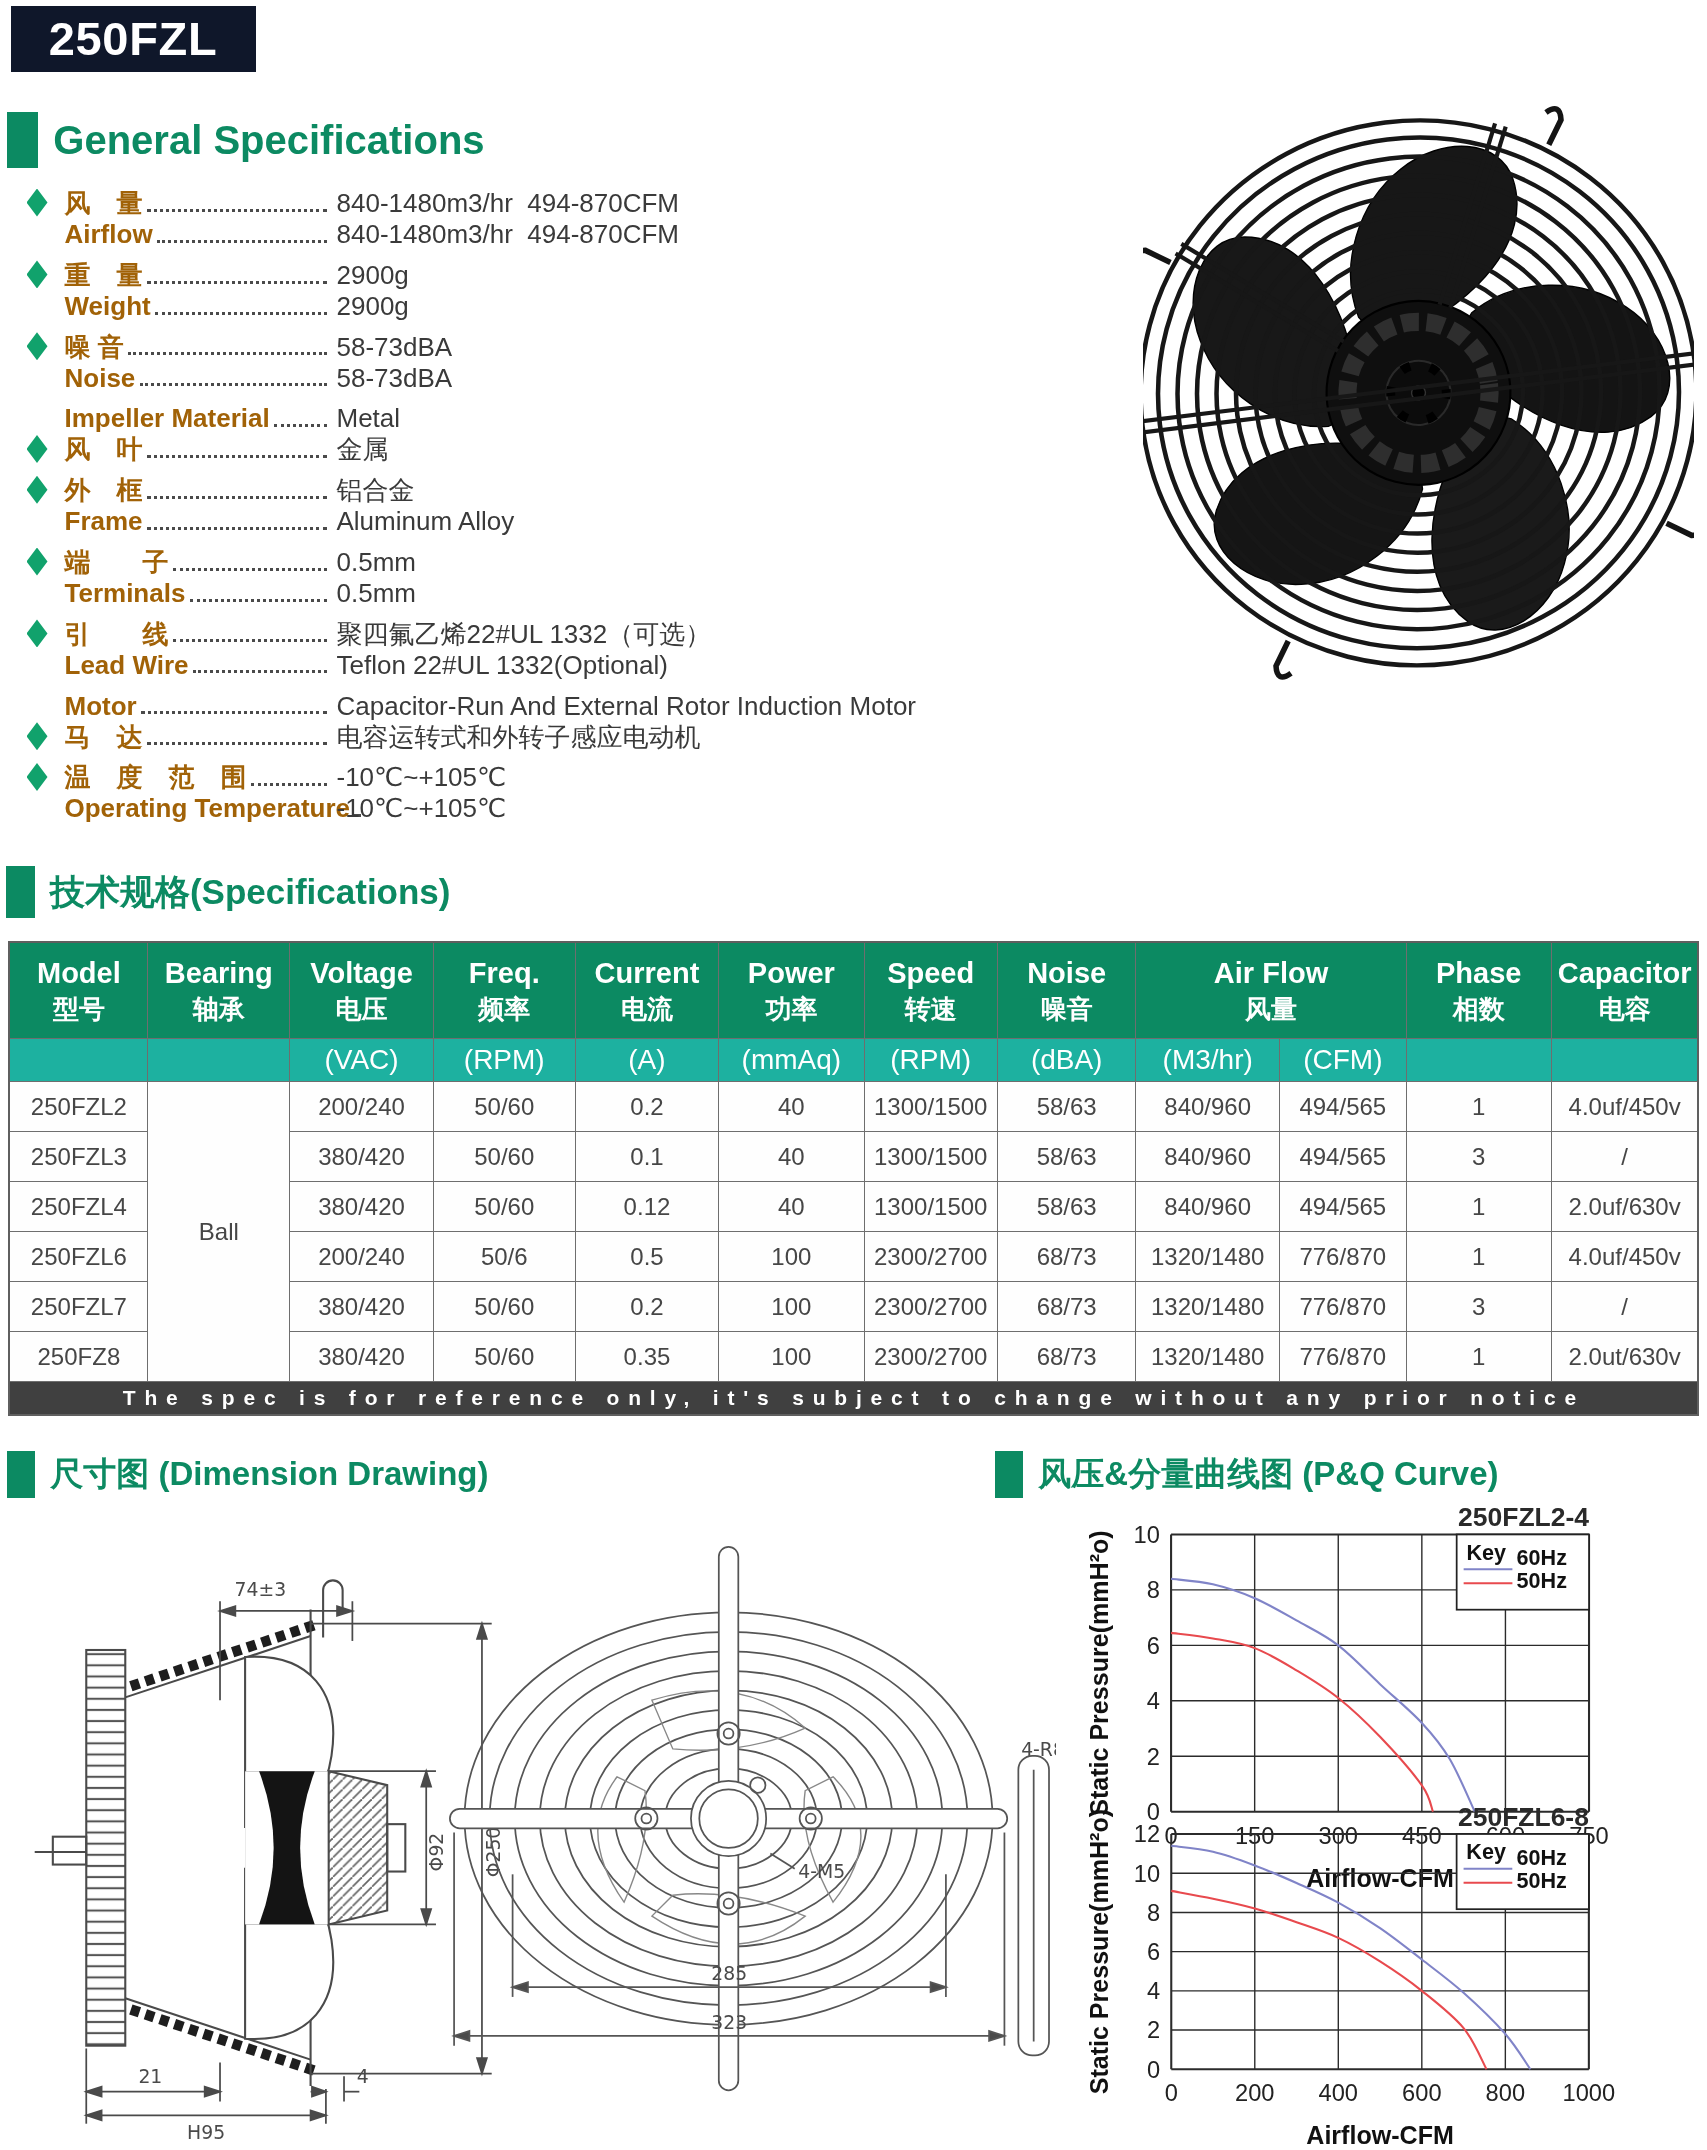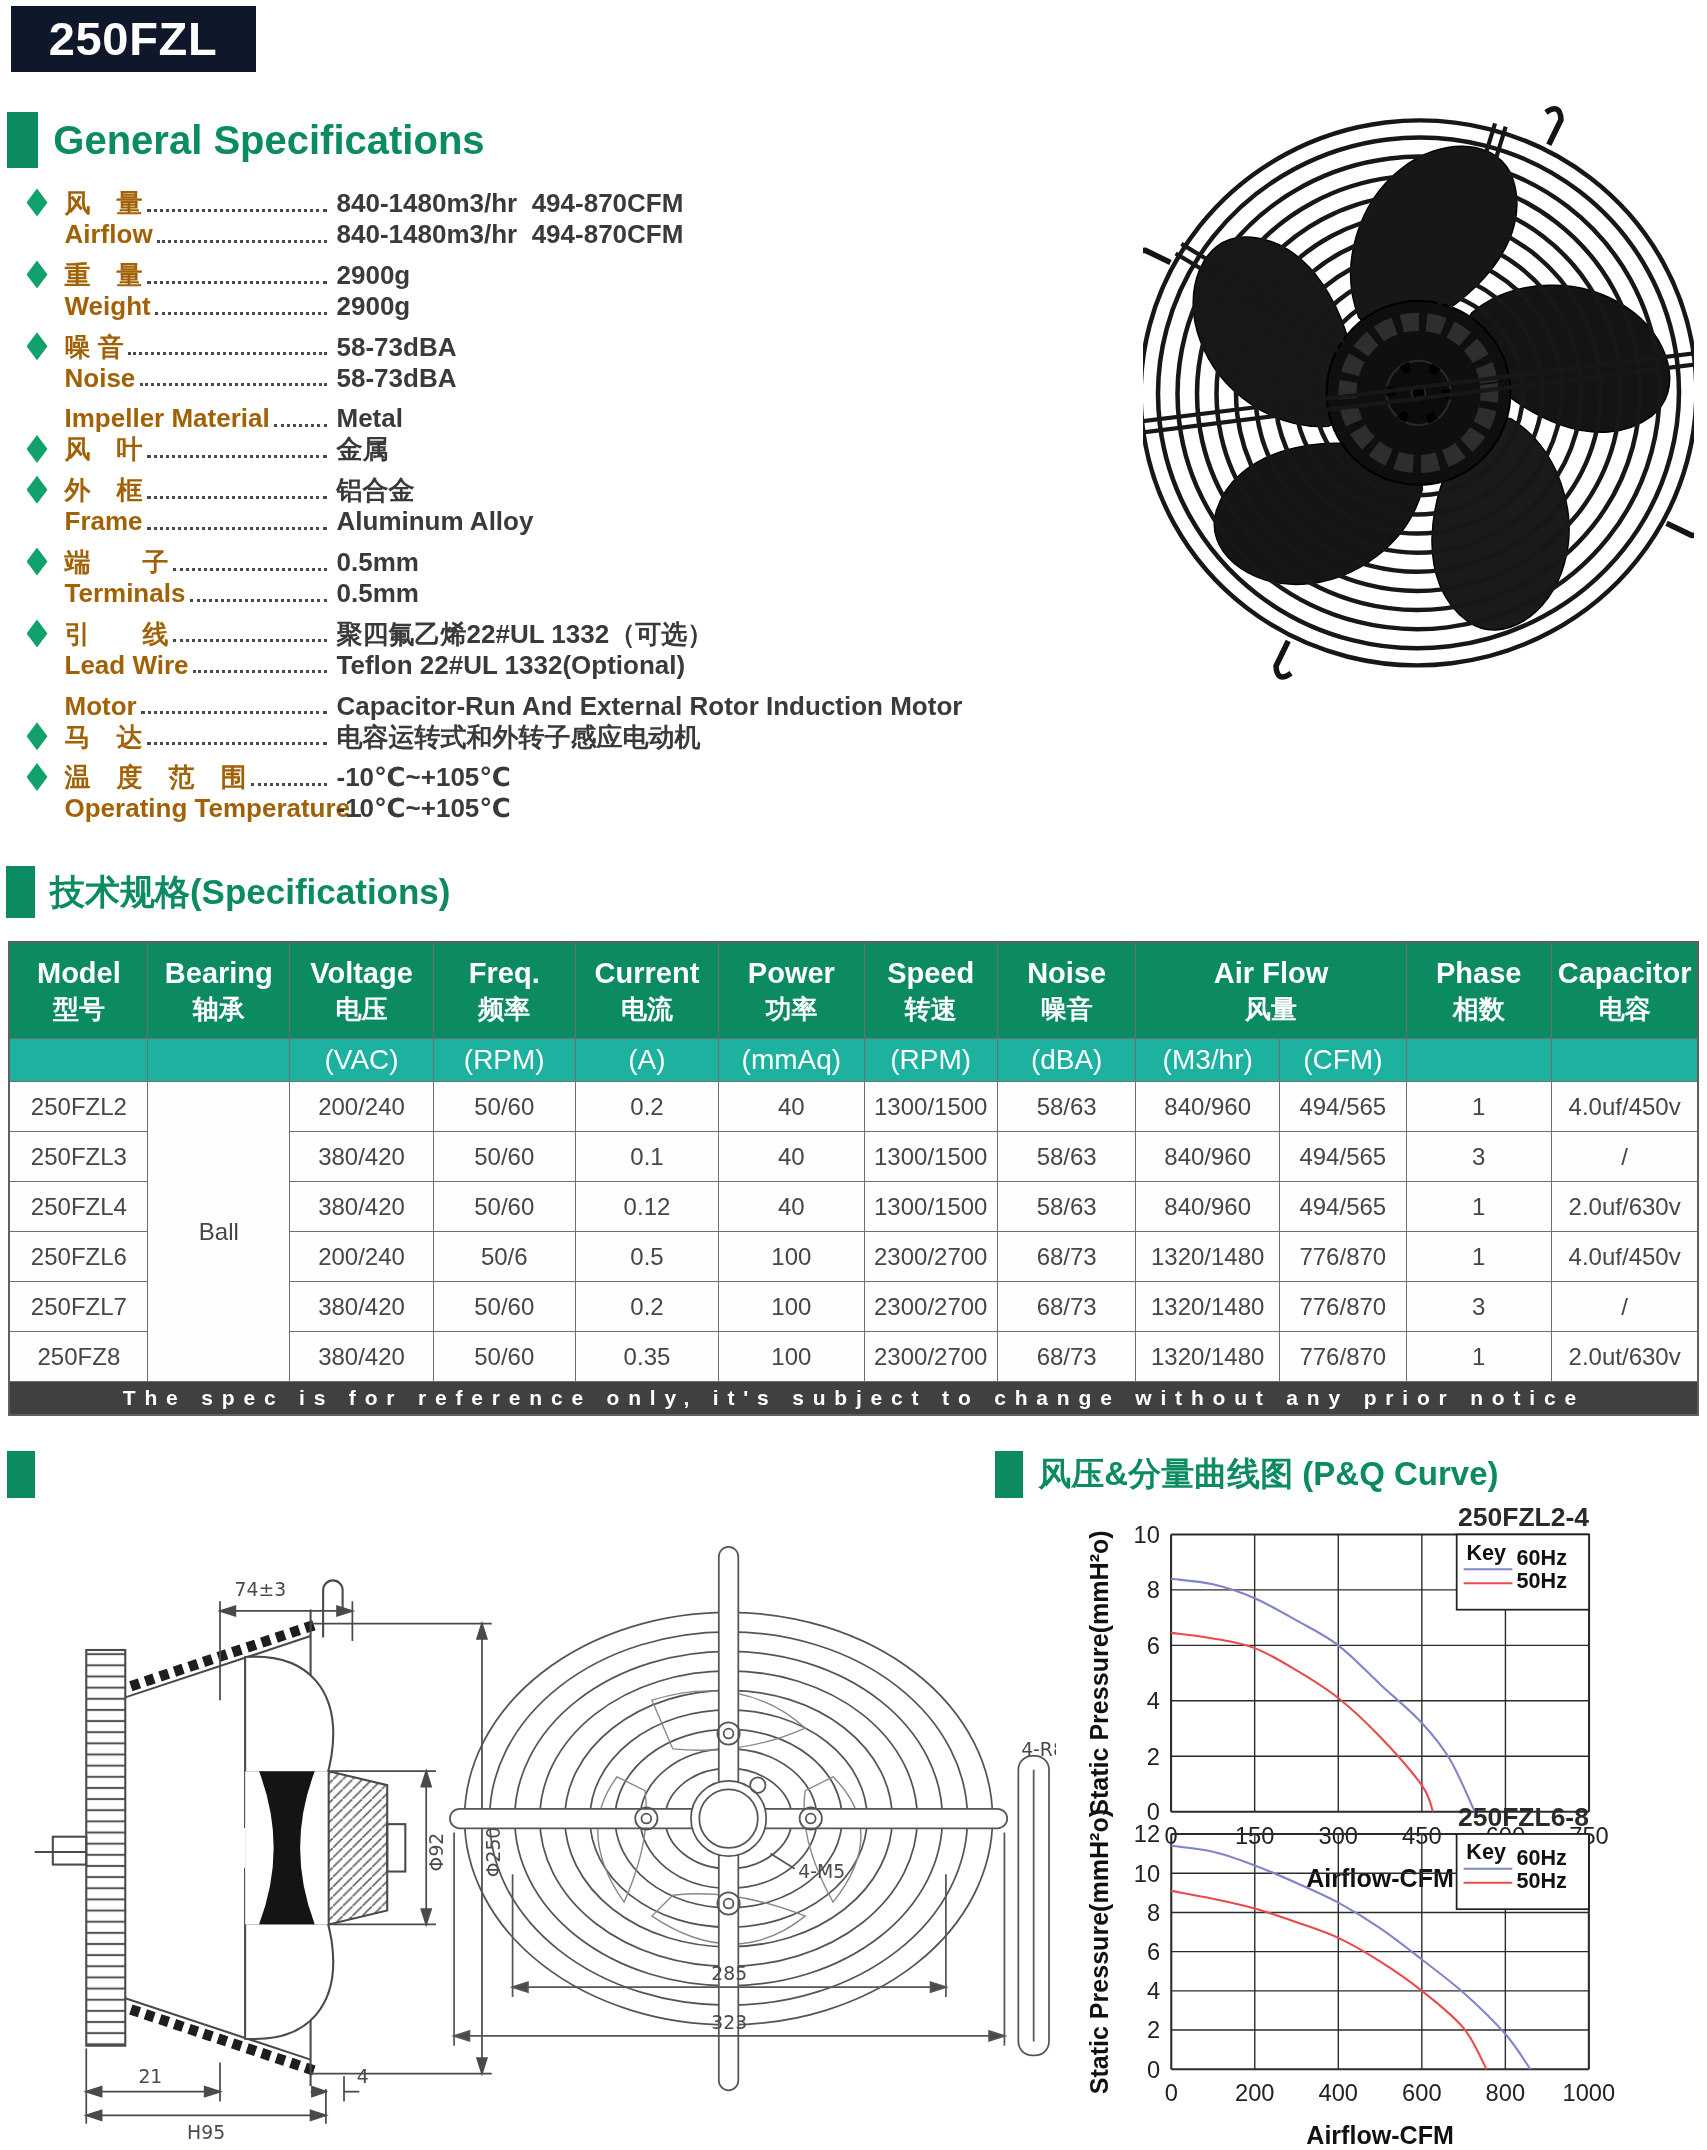--- a/index.html
+++ b/index.html
@@ -26,21 +26,21 @@
   
   .spec-list{left:19.5px;top:187px;width:1087px;}
   .spec-item{margin-bottom:9.8px;}
   .spec-line{display:flex;align-items:flex-end;height:31px;}
   .dcol{width:45px;flex:0 0 45px;display:flex;justify-content:flex-start;}
   .diamond{width:21px;height:28px;background:#11a26c;margin:0 0 1.4px 7px;
            clip-path:polygon(50% 0,100% 50%,50% 100%,0 50%);}
   .labwrap{width:265px;flex:0 0 265px;display:flex;align-items:flex-end;overflow:visible;}
   .slabel{font-size:26px;font-weight:bold;color:#a16207;white-space:pre;line-height:29px;flex:0 0 auto;}
   .leader{flex:1 1 auto;min-width:5.6px;border-bottom:3.5px dotted #4a4a4a;margin:0 2.8px 6.3px 4.2px;}
-  .sval{font-size:26px;font-weight:bold;color:#3a3a3a;white-space:pre;line-height:29px;padding-left:7px;}
+  .sval{font-size:26px;font-weight:normal;color:#3a3a3a;white-space:pre;line-height:29px;padding-left:7px;}
 
   
   .spec-table-wrap{left:8.4px;top:941px;width:1691px;}
   table{border-collapse:collapse;width:100%;table-layout:fixed;border:2.1px solid #5f5f5f;}
   th,td{border:1.4px solid #6e6e6e;text-align:center;padding:0;}
   thead .main th{background:#0c8a62;color:#fff;height:95px;vertical-align:middle;}
   thead .main .en{font-size:29px;font-weight:bold;line-height:35px;}
   thead .main .zh{font-size:26px;font-weight:bold;line-height:32px;margin-top:2.8px;}
   thead .units td{background:#1db1a0;color:#fff;font-size:28px;height:42px;}
   tbody td{background:#fefefe;font-size:24px;color:#464646;height:49px;}
@@ -473,20 +473,21 @@
         </tr>
         <tr>
           <td colspan="12" class="footrow">The spec is for reference only, it's subject to change without any prior notice</td>
         </tr>
       </tbody>
     </table>
 </div>
 
 <div class="abs sec-head bot-head" style="left:7px;top:1451px;">
   <span class="sq"></span>
+  <h2>尺寸图 (Dimension Drawing)</h2>
 </div>
 <div class="abs sec-head bot-head" style="left:995px;top:1451px;">
   <span class="sq"></span>
   <h2>风压&amp;分量曲线图 (P&amp;Q Curve)</h2>
 </div>
 
 <svg class="abs" style="left:10.5px;top:1526px;" width="1045" height="620" viewBox="0 0 1500 890">
   <defs>
     <pattern id="hlines" width="12" height="16" patternUnits="userSpaceOnUse">
       <path d="M0 8 H12" stroke="#555" stroke-width="3"></path>

